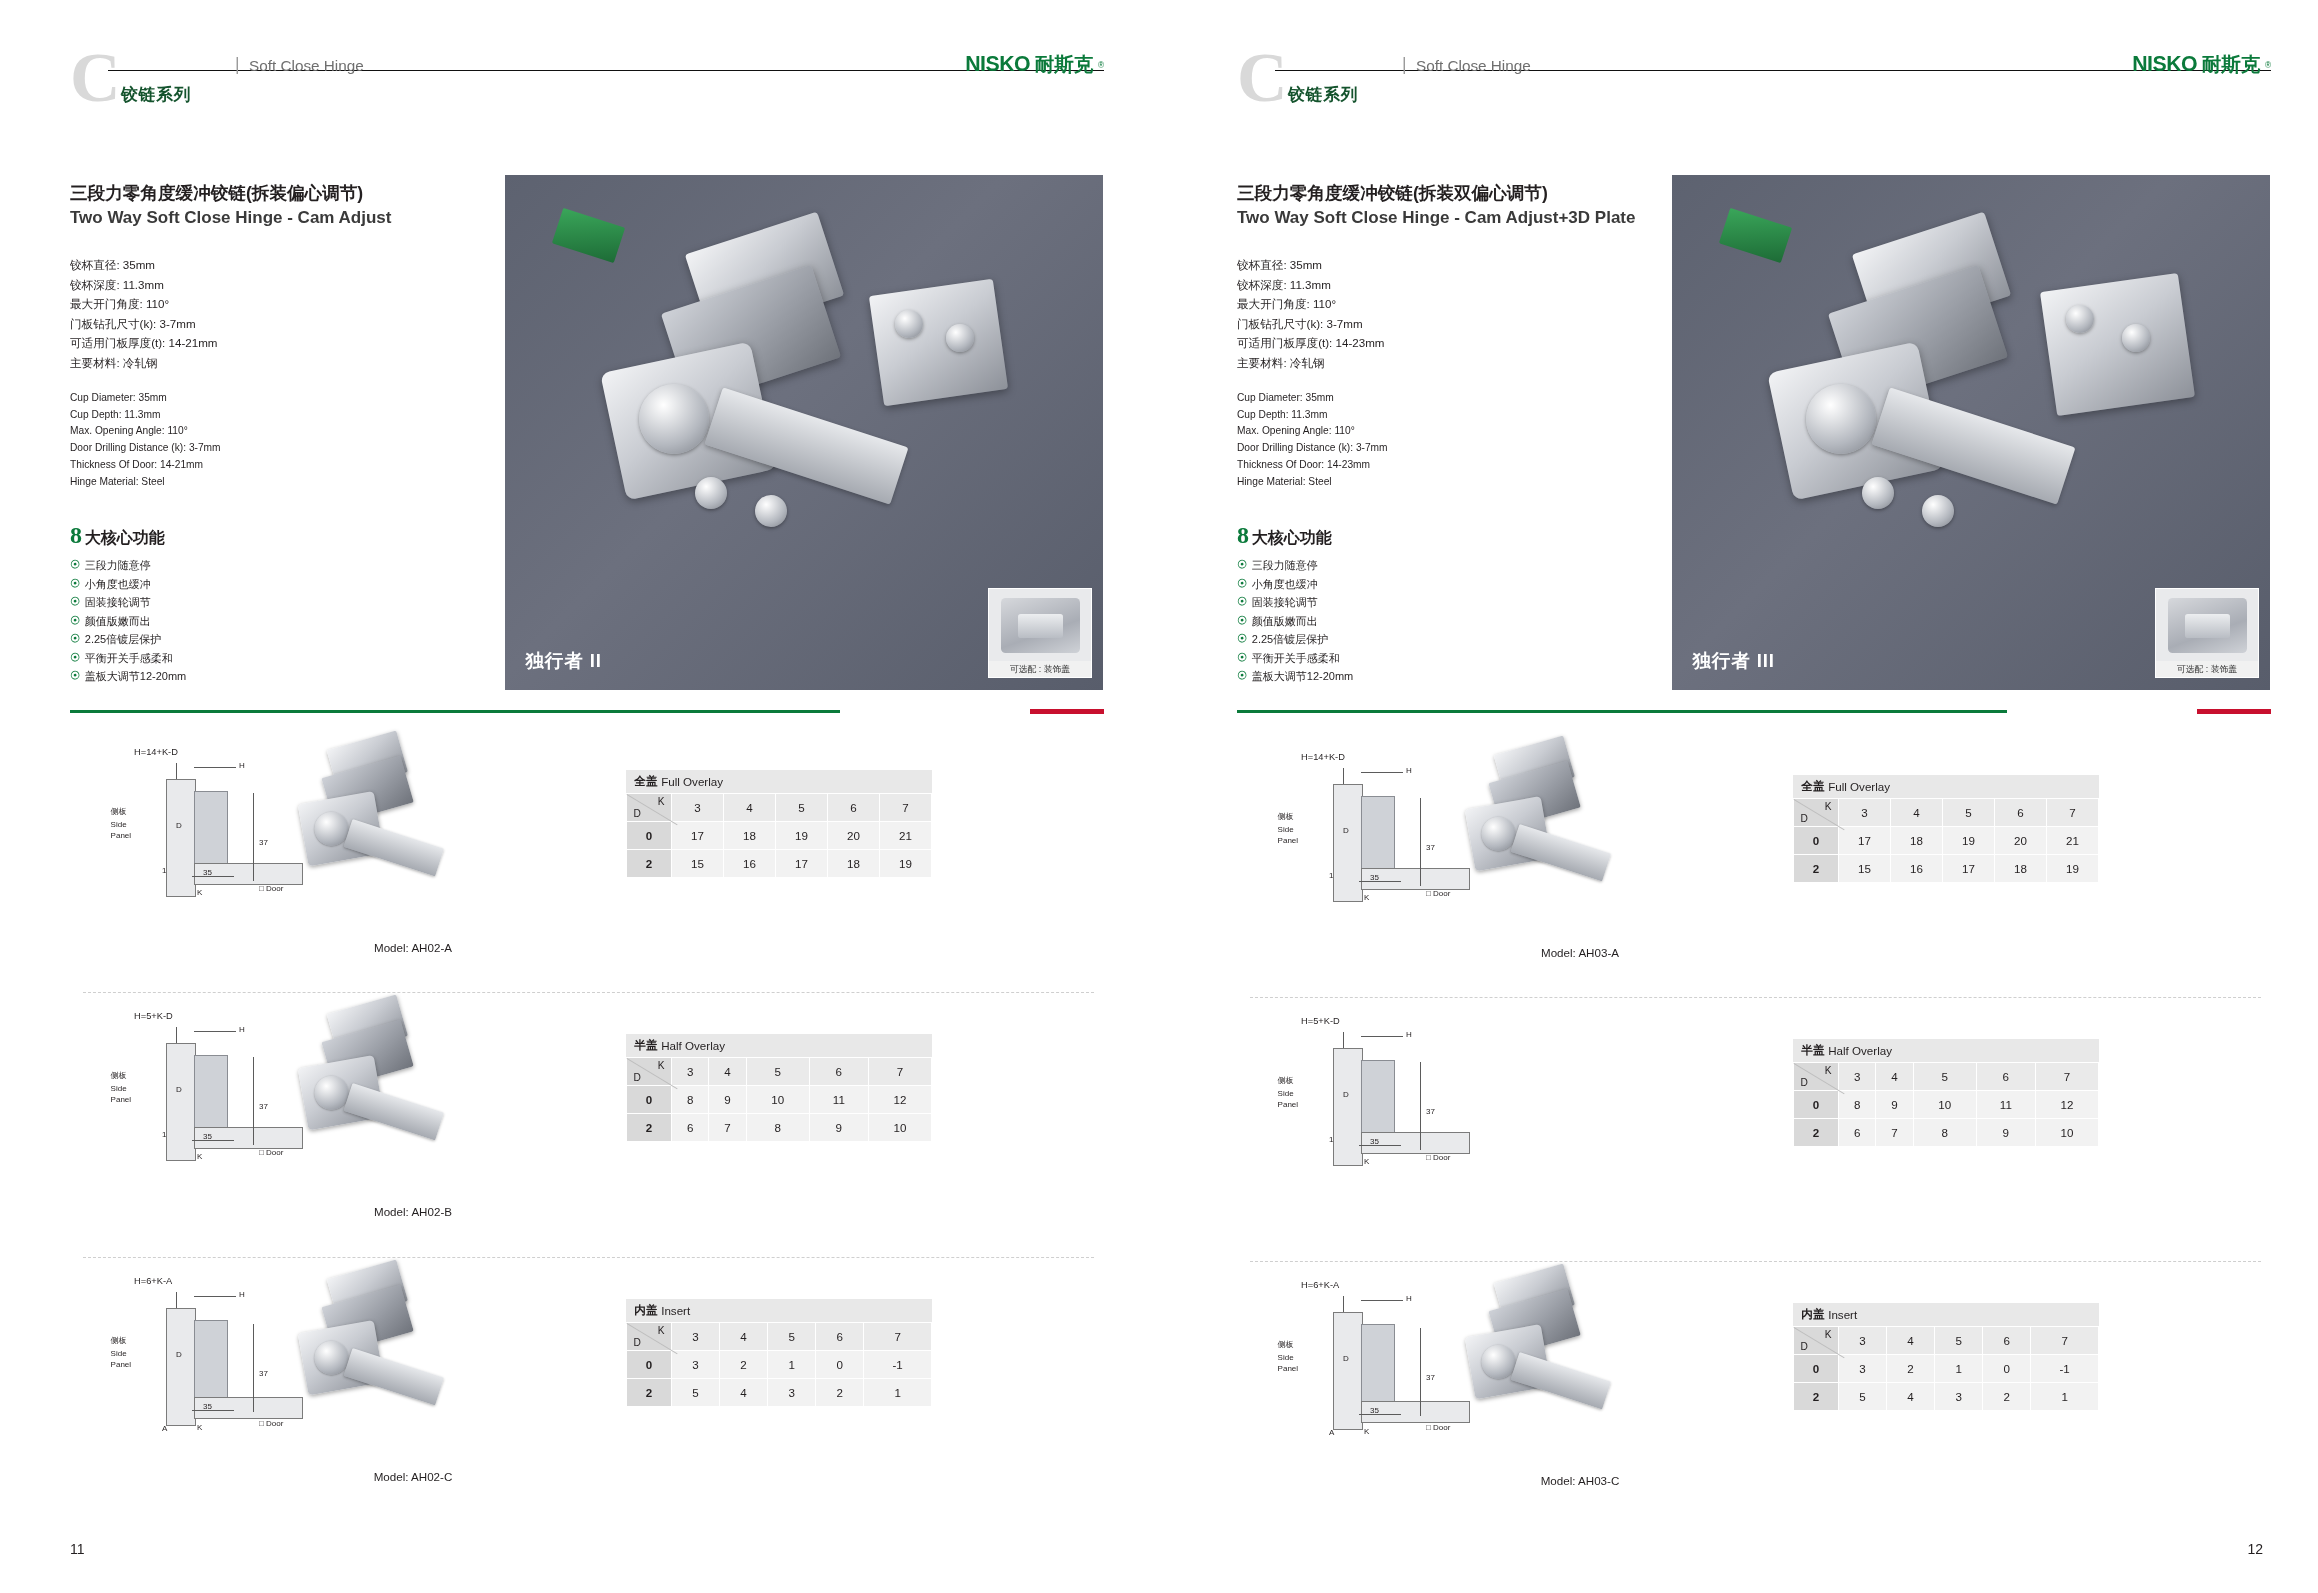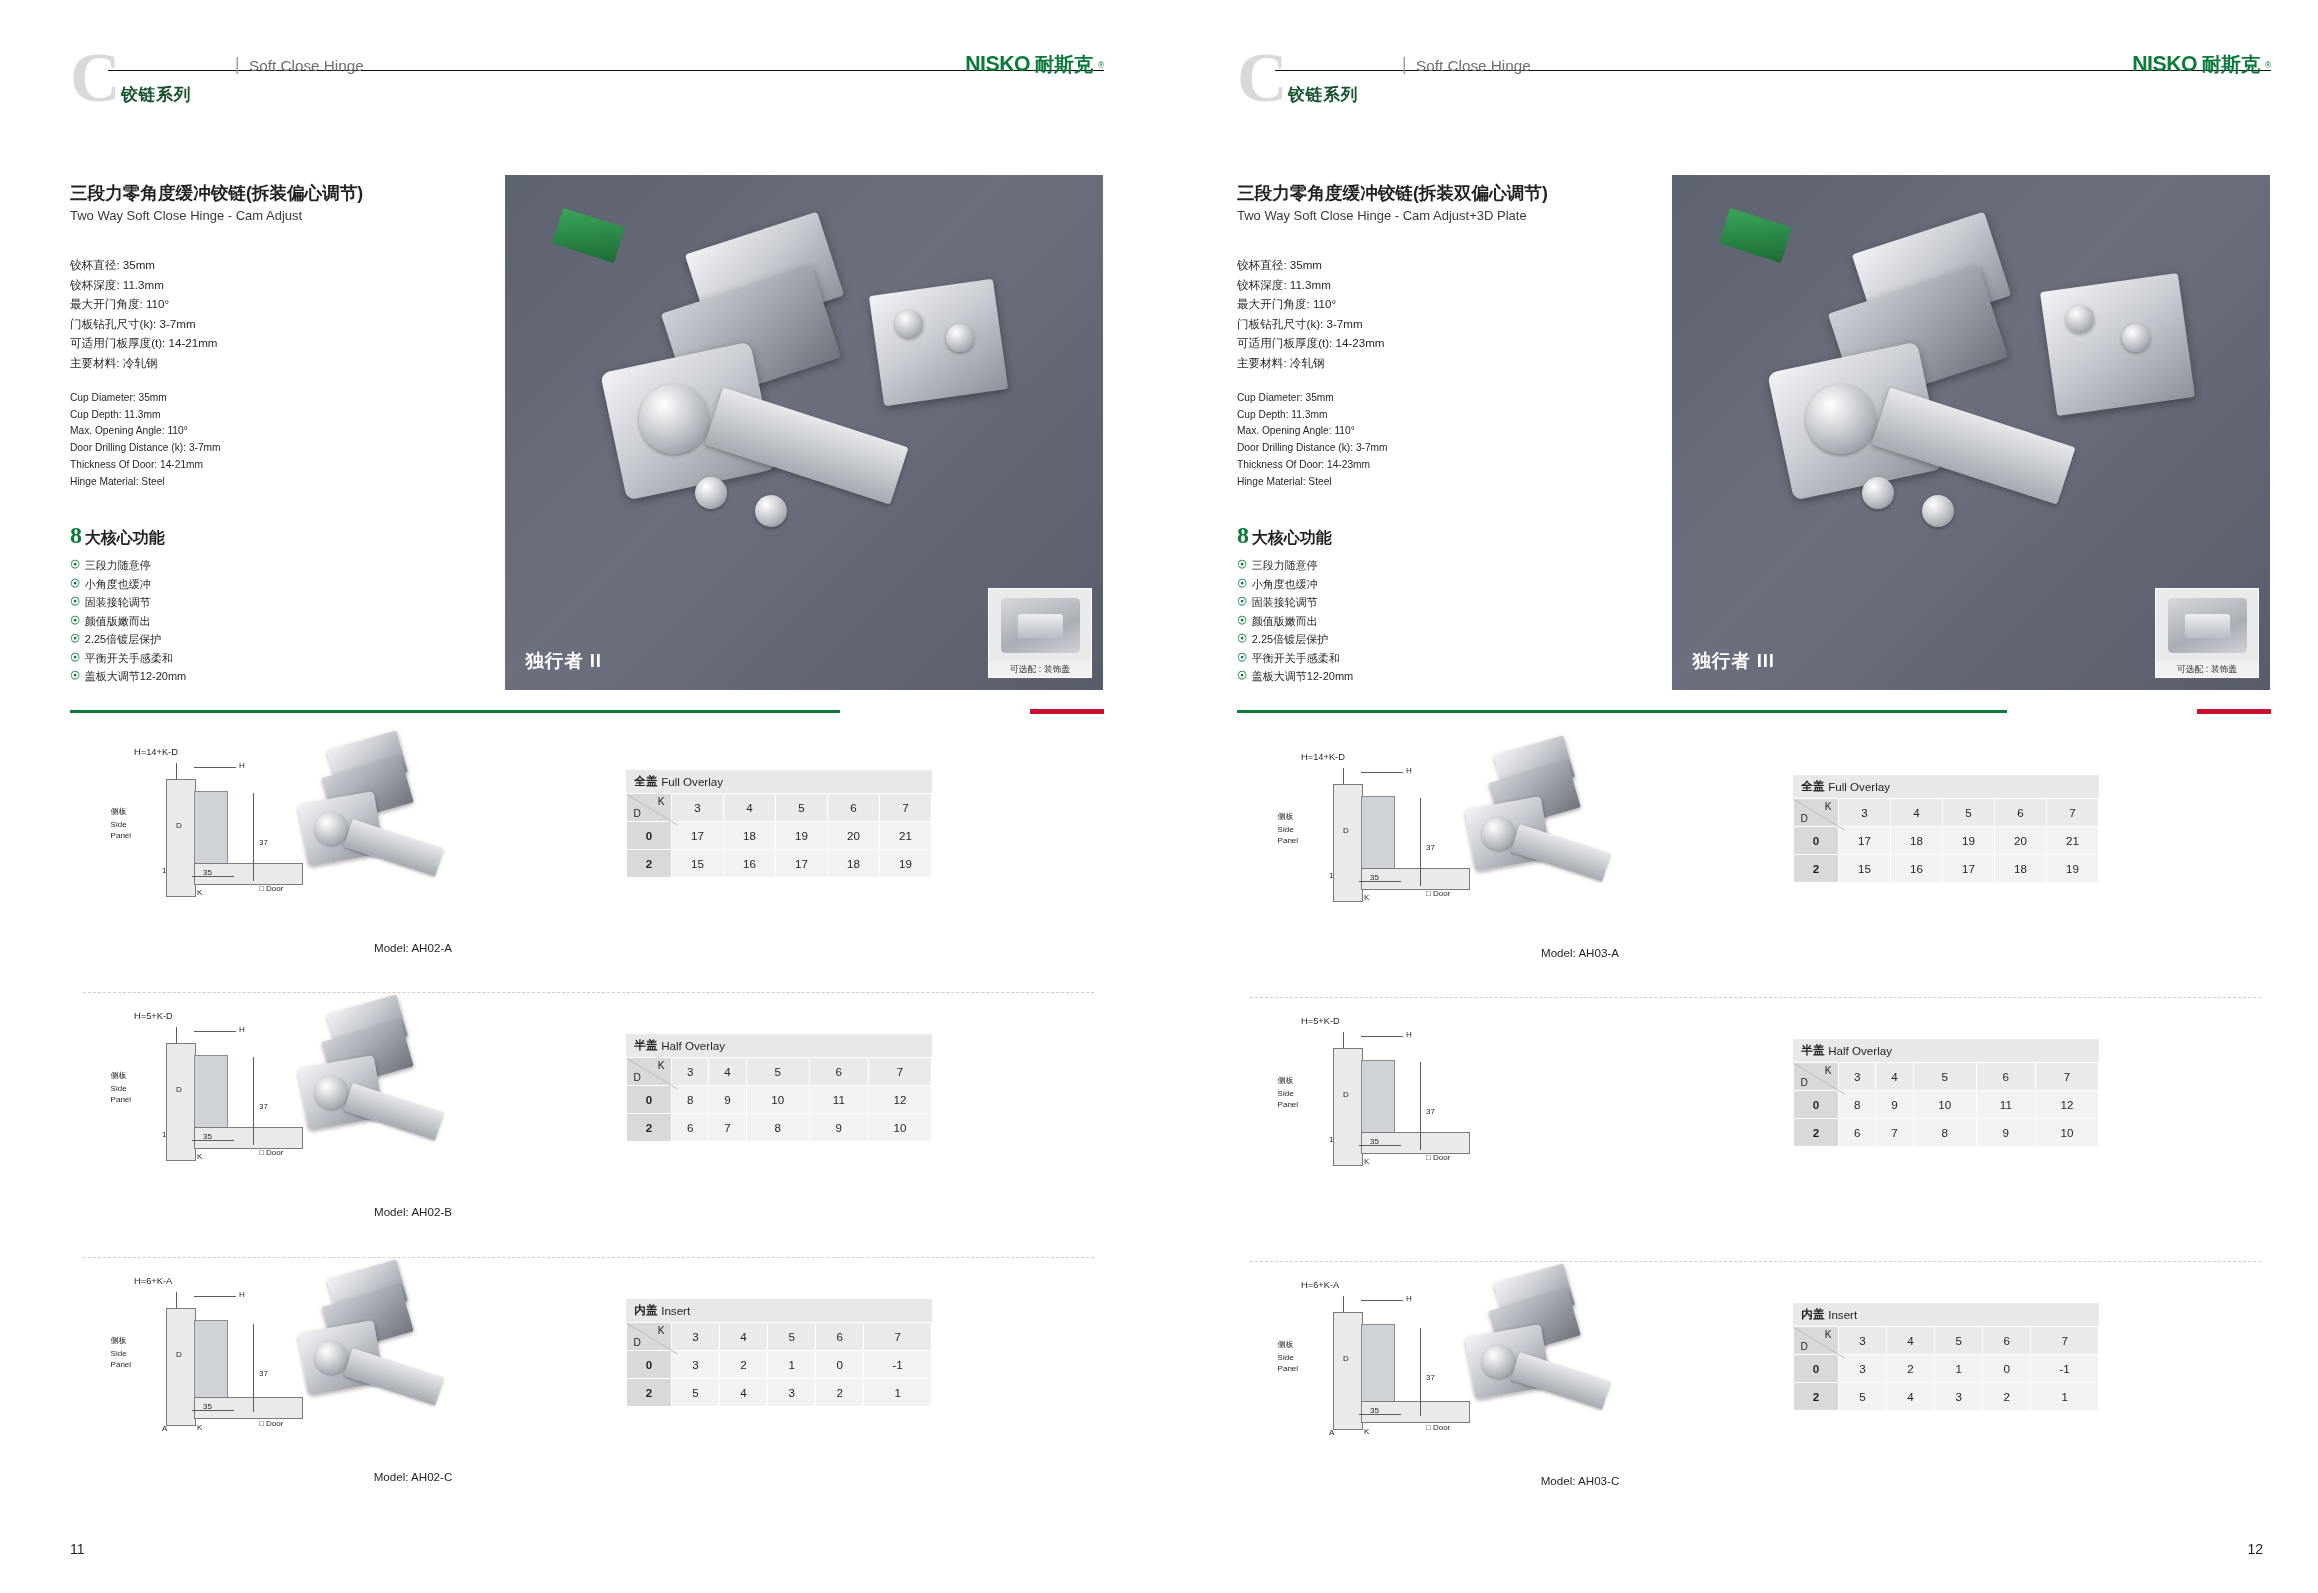--- a/index.html
+++ b/index.html
@@ -17,21 +17,21 @@
   .hdr .zh{position:absolute;left:51px;top:4.6px;font-size:16.7px;font-weight:bold;color:#14532d;letter-spacing:0.9px;margin-top:27px;}
   .hdr .sep{position:absolute;left:165px;top:2.8px;font-size:17.6px;color:#9b9b9b;font-weight:300;}
   .hdr .en{position:absolute;left:179px;top:5.6px;font-size:15.3px;color:#6f6f6f;font-family:"Liberation Sans",sans-serif;}
   .hdr .brand{position:absolute;right:0px;top:1.9px;height:24px;display:flex;align-items:center;gap:4.6px;}
   .hdr .brand .n{font-size:21.3px;font-weight:bold;letter-spacing:-0.5px;color:#0b7a3b;font-family:"Liberation Sans",sans-serif;text-align:right;}
   .hdr .brand .cn{font-size:19.5px;font-weight:bold;color:#0b7a3b;}
   .hdr .brand .reg{font-size:8.3px;color:#0b7a3b;vertical-align:super;}
 
   
   .title-zh{position:absolute;left:70px;top:181px;font-size:17.6px;font-weight:bold;color:#231f20;}
-  .title-en{position:absolute;left:70px;top:208px;font-size:13px;color:#3a3a3a;}
+  .title-en{position:absolute;left:70px;top:208px;font-size:17px;color:#3a3a3a;font-weight:bold;}
 
   .spec-zh{position:absolute;left:70px;top:255px;font-size:11.6px;line-height:19.5px;color:#231f20;}
   .spec-en{position:absolute;left:70px;top:390px;font-size:10.2px;line-height:16.7px;color:#231f20;}
 
   .feat-head{position:absolute;left:70px;top:522px;}
   .feat-head .num{font-size:24px;font-weight:bold;color:#0b7a3b;font-family:"Liberation Serif",serif;}
   .feat-head .txt{font-size:16px;font-weight:bold;color:#231f20;margin-left:2.8px;}
   .feat-list{position:absolute;left:70px;top:556px;font-size:11px;line-height:18.5px;color:#231f20;}
   .feat-list .row{display:flex;align-items:center;gap:4.6px;}
   .feat-list .bullet{color:#0b7a3b;font-size:10.2px;line-height:10.2px;}

